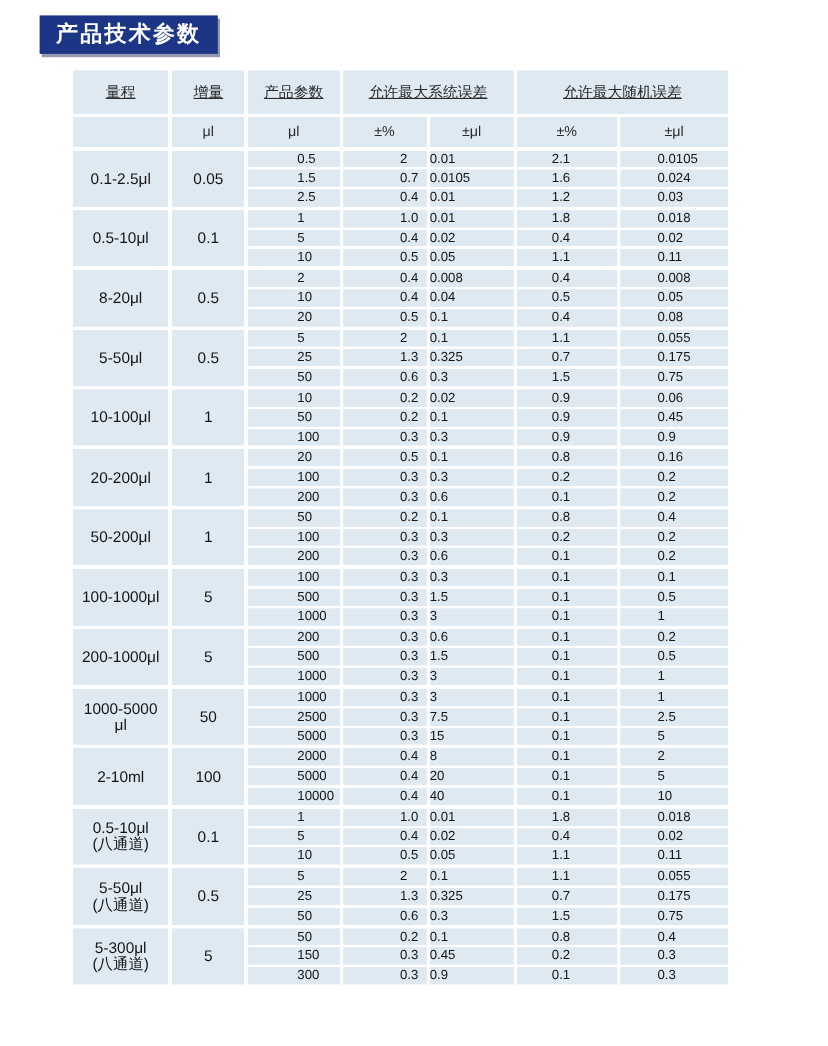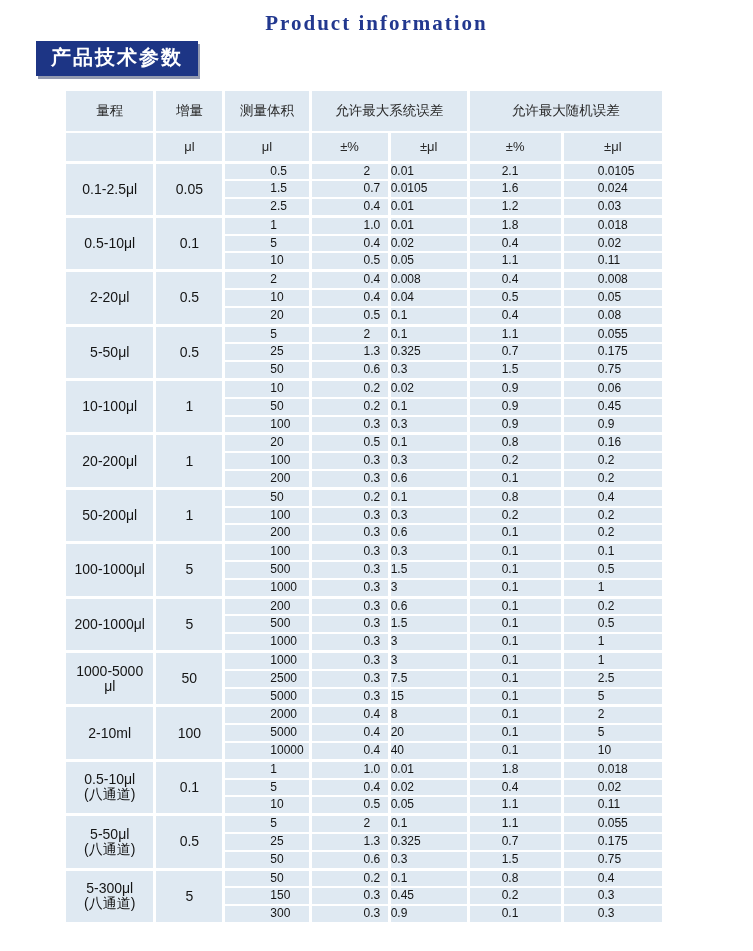--- a/index.html
+++ b/index.html
@@ -41,61 +41,60 @@
     table-layout: fixed;
   }
   td, th {
     background: #dfe9f2;
     border: 2px solid #ffffff;
     border-left-width: 3px; border-right-width: 3px;
     font-weight: normal;
     vertical-align: middle;
     overflow: hidden; white-space: nowrap;
   }
-  thead .col-row td { height: 42px; font-size: 13.5px; color: #2a2a2a; text-align: center; }
+  thead .col-row td { height: 42px; font-size: 13.5px; color: #2a2a2a; text-align: center; text-decoration: underline; }
   thead .unit-row td { height: 30px; font-size: 13px; color: #2a2a2a; text-align: center; border-bottom-width: 3px; }
   tbody td {
     height: 15.8px; line-height: 15.8px;
     font-size: 12px; color: #151515;
   }
   tbody tr.group-start td { border-top-width: 3px; }
   td.cell-range, td.cell-increment { text-align: center; font-size: 14px; white-space: normal; line-height: 15px; }
   td.cell-volume   { text-align: left; padding-left: 45px; }
   td.cell-sys-pct  { text-align: left; padding-left: 52px; }
   td.cell-sys-ul   { text-align: left; }
   td.cell-rand-pct { text-align: left; padding-left: 32px; }
   td.cell-rand-ul  { text-align: left; padding-left: 34px; }
 </style>
 </head>
 <body>
 
 
 
 <div class="title-wrap">
-  <div class="page-subtitle">Product information</div>
 </div>
 
 <div class="section-badge">产品技术参数</div>
 
 <div class="table-wrap">
   <table>
     <colgroup>
       <col style="width:15.1%">
         <col style="width:11.5%">
         <col style="width:14.4%">
       <col style="width:13.2%">
         <col style="width:13.2%">
         <col style="width:15.7%">
         <col style="width:16.9%">
     </colgroup>
     <thead>
       <tr class="col-row">
         <td>量程</td>
         <td>增量</td>
-        <td>测量体积</td>
+        <td>产品参数</td>
         <td colspan="2">允许最大系统误差</td>
         <td colspan="2">允许最大随机误差</td>
       </tr>
       <tr class="unit-row">
         <td></td>
         <td>μl</td>
         <td>μl</td>
         <td>±%</td>
         <td>±μl</td>
         <td>±%</td>
@@ -148,21 +147,21 @@
         </tr>
         <tr>
           <td class="cell-volume">10</td>
           <td class="cell-sys-pct">0.5</td>
           <td class="cell-sys-ul">0.05</td>
           <td class="cell-rand-pct">1.1</td>
           <td class="cell-rand-ul">0.11</td>
         </tr>
         <tr class="group-start">
           <td rowspan="3" class="cell-range">
-            <div>2-20μl</div>
+            <div>8-20μl</div>
           </td>
           <td rowspan="3" class="cell-increment">0.5</td>
           <td class="cell-volume">2</td>
           <td class="cell-sys-pct">0.4</td>
           <td class="cell-sys-ul">0.008</td>
           <td class="cell-rand-pct">0.4</td>
           <td class="cell-rand-ul">0.008</td>
         </tr>
         <tr>
           <td class="cell-volume">10</td>

